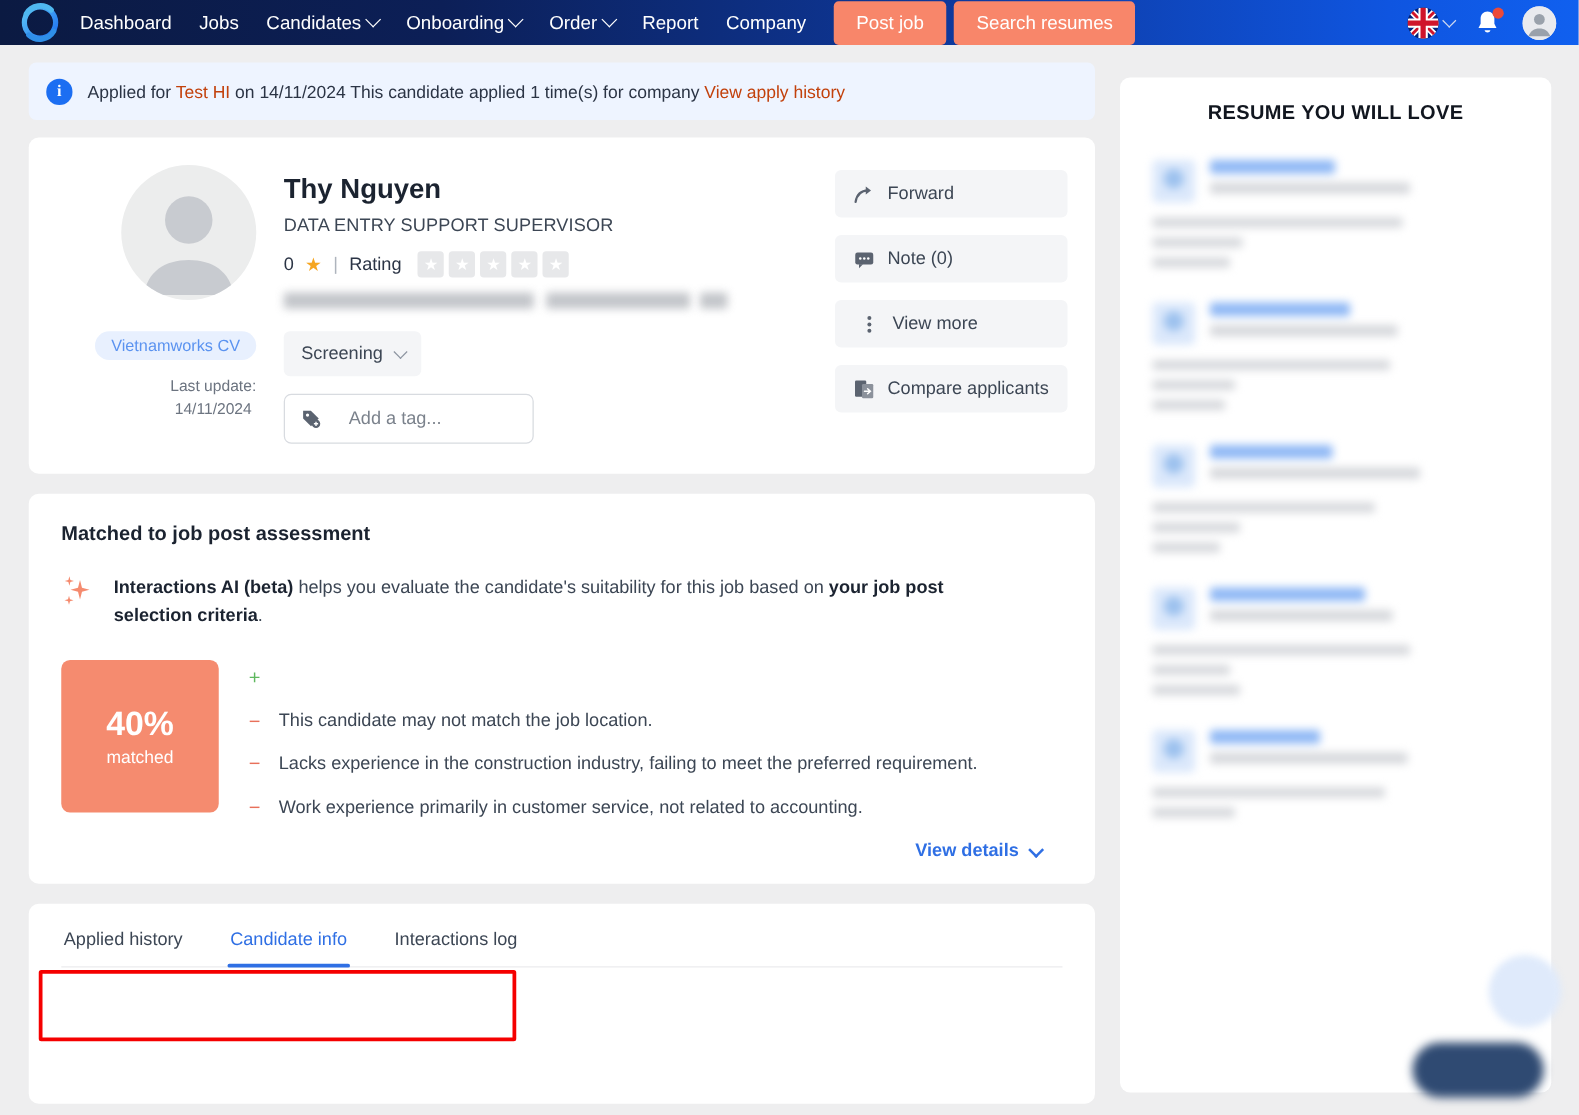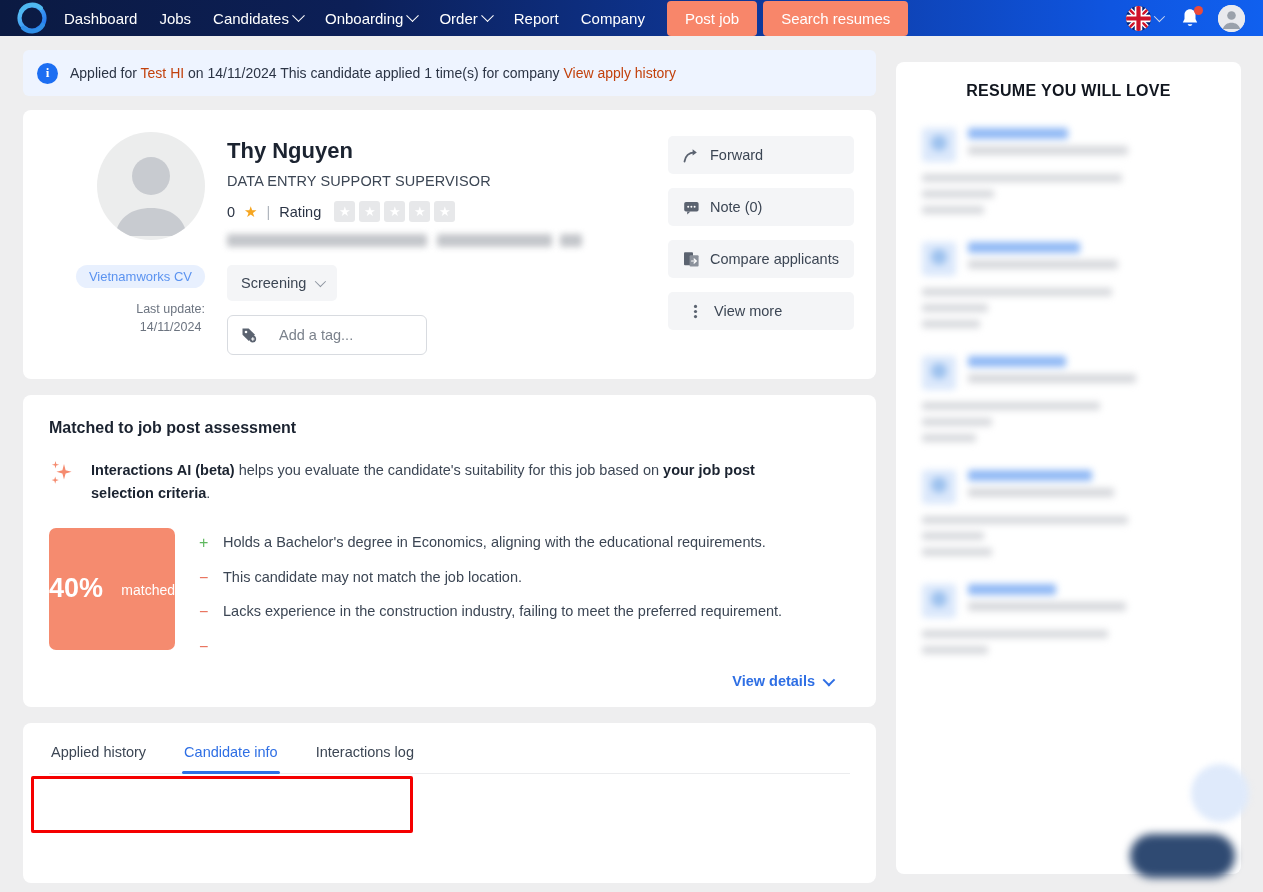--- a/index.html
+++ b/index.html
@@ -127,21 +127,21 @@
   
   .assess { margin-top: 16px; padding: 24px 24px 18px 26px; }
   .assess-title { font-size: 16px; font-weight: bold; color: #1b2330; }
   .assess-intro { display: flex; gap: 14px; margin-top: 22px; padding-right: 36px; }
   .sparkle { flex: 0 0 28px; width: 28px; height: 30px; position: relative; }
   .assess-text { font-size: 14.5px; color: #3c4654; line-height: 1.62; }
   .assess-text b { color: #1b2330; }
   .assess-body { display: flex; gap: 24px; margin-top: 22px; }
   .score-box {
     width: 126px; flex: 0 0 126px; background: #f58b6f; border-radius: 7px;
-    display: flex; flex-direction: row; align-items: center; justify-content: space-between;
+    display: flex; flex-direction: column; align-items: center; justify-content: center;
     color: #fff; height: 122px;
   }
   .score-pct { font-size: 27px; font-weight: bold; }
   .score-label { font-size: 14px; margin-top: 2px; }
   .bullets { flex: 1; display: flex; flex-direction: column; gap: 17px; padding-top: 6px; }
   .bullet { display: flex; gap: 12px; font-size: 14.5px; color: #3c4654; align-items: flex-start; }
   .bullet .sign { font-size: 16px; line-height: 1.1; flex: 0 0 12px; }
   .sign.pos { color: #5fb85f; }
   .sign.neg { color: #e8705a; }
   .view-details {
@@ -364,34 +364,34 @@
           <svg width="17" height="17" viewBox="0 0 17 17">
             <rect x="1.2" y="3" width="14.4" height="9.6" rx="1.8" fill="#5b6370"></rect>
             <path d="M4.2 12.4 4.2 15.6 7.4 12.4z" fill="#5b6370"></path>
             <circle cx="5.2" cy="7.8" r="1" fill="#fff"></circle>
               <circle cx="8.4" cy="7.8" r="1" fill="#fff"></circle>
               <circle cx="11.6" cy="7.8" r="1" fill="#fff"></circle>
           </svg>
           <span>Note (0)</span>
         </button>
         <button class="act-btn">
+          <svg width="17" height="17" viewBox="0 0 17 17" style="margin-left:4px">
+            <circle cx="8.5" cy="3.4" r="1.6" fill="#5b6370"></circle>
+            <circle cx="8.5" cy="8.5" r="1.6" fill="#5b6370"></circle>
+            <circle cx="8.5" cy="13.6" r="1.6" fill="#5b6370"></circle>
+          </svg>
+          <span>View more</span>
+        </button>
+        <button class="act-btn">
           <svg width="17" height="17" viewBox="0 0 17 17">
             <rect x="1" y="1.3" width="9" height="13" rx="1" fill="#5b6370"></rect>
             <rect x="6.6" y="4.2" width="9" height="11.4" rx="1" fill="#8b919b"></rect>
             <path d="M8.6 10h4.6M11.1 8l2.2 2-2.2 2" fill="none" stroke="#fff" stroke-width="1.2" stroke-linecap="round"></path>
           </svg>
           <span>Compare applicants</span>
-        </button>
-        <button class="act-btn">
-          <svg width="17" height="17" viewBox="0 0 17 17" style="margin-left:4px">
-            <circle cx="8.5" cy="3.4" r="1.6" fill="#5b6370"></circle>
-            <circle cx="8.5" cy="8.5" r="1.6" fill="#5b6370"></circle>
-            <circle cx="8.5" cy="13.6" r="1.6" fill="#5b6370"></circle>
-          </svg>
-          <span>View more</span>
         </button>
       </div>
     </div>
 
     <div class="card assess">
       <div class="assess-title">Matched to job post assessment</div>
 
       <div class="assess-intro">
         <span class="sparkle">
           <svg width="28" height="30" viewBox="0 0 28 30">
@@ -406,32 +406,32 @@
       </div>
 
       <div class="assess-body">
         <div class="score-box">
           <div class="score-pct">40%</div>
           <div class="score-label">matched</div>
         </div>
         <div class="bullets">
           <div class="bullet">
             <span class="sign pos">+</span>
-            <span>Holds a Bachelor's degree in Economics, aligning with the educational requirements.</span>
           </div>
           <div class="bullet">
             <span class="sign neg">−</span>
             <span>This candidate may not match the job location.</span>
           </div>
           <div class="bullet">
             <span class="sign neg">−</span>
             <span>Lacks experience in the construction industry, failing to meet the preferred requirement.</span>
           </div>
           <div class="bullet">
             <span class="sign neg">−</span>
+            <span>Work experience primarily in customer service, not related to accounting.</span>
           </div>
         </div>
       </div>
 
       <div class="view-details">
         <span>View details</span>
         <i class="chev-blue"></i>
       </div>
     </div>
 

